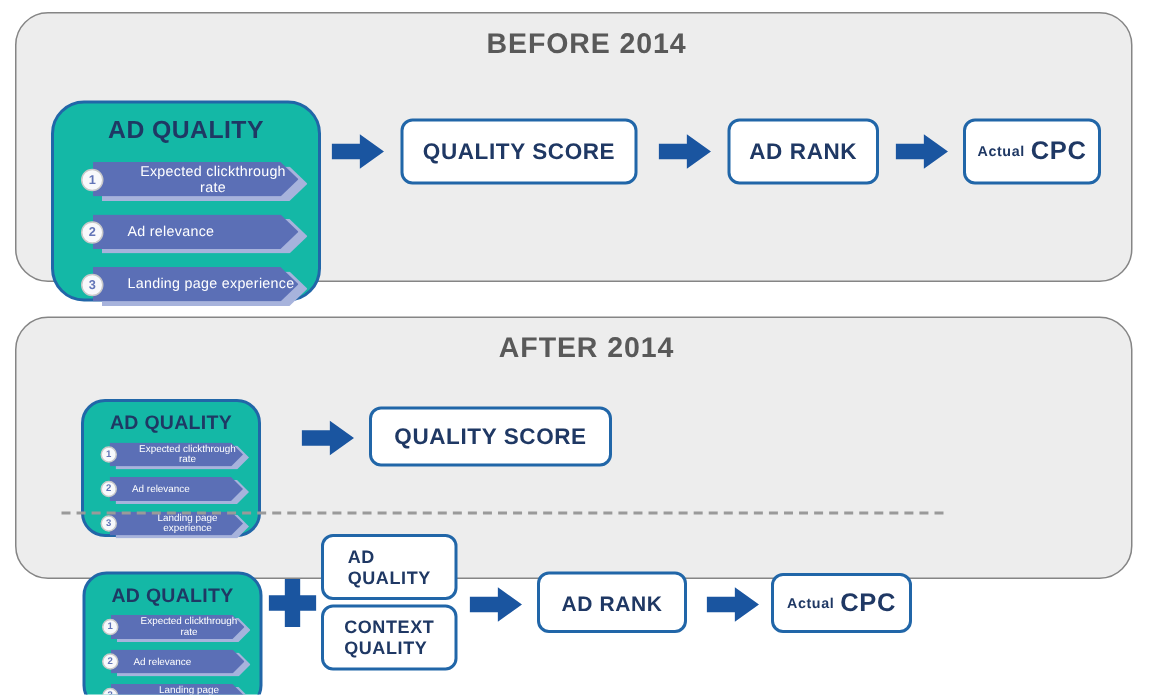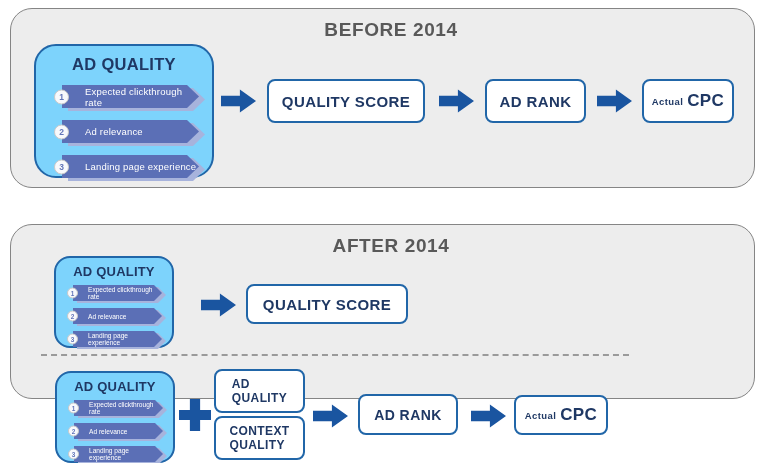--- a/index.html
+++ b/index.html
@@ -12,33 +12,34 @@
   }
 
   
   .panel {
     position: absolute;
     background: #ededed;
     border: 1.4px solid #858585;
     border-radius: 22px;
   }
   #panel-before { left: 10px; top: 8px;   width: 745px; height: 180px; }
-  #panel-after  { left: 10px; top: 224px; width: 745px; height: 175px; text-decoration: underline; }
+  #panel-after  { left: 10px; top: 211px; width: 745px; height: 175px; text-decoration: underline; }
   .panel-title {
     position: absolute; top: 10px; left: 0; right: 0;
     text-align: center;
     font-size: 19px; font-weight: bold;
     color: #595959; letter-spacing: 0.6px; padding-left: 17px;
   }
 
   
   .aq-box {
     position: absolute;
-    background: #7dd3fc;
+    background: #14b8a6;
     border: 2.5px solid #2166a8;
+    margin-top: 23px;
   }
   .aq-box.lg { left: 23px; top: 35px; width: 180px; height: 134px; border-radius: 22px; }
   .aq-box.sm { width: 120px; height: 92px; border-radius: 16px; border-width: 2px; }
   #aq-after-1 { left: 43px; top: 31px; }
   #aq-after-2 { left: 44px; top: 146px; }
 
   .aq-title { text-align: center; font-weight: bold; color: #1f3864; }
   .lg .aq-title { font-size: 16.5px; margin-top: 9px; letter-spacing: 0.3px; }
   .sm .aq-title { font-size: 13px;   margin-top: 6px; letter-spacing: 0.2px; }
 
@@ -54,21 +55,21 @@
   .banner-echo  { background: #a7b3dc; }
   .banner-shape { background: #5b6fb6; display: flex; align-items: center; color: #ffffff; }
   .lg .banner-echo, .lg .banner-shape {
     clip-path: polygon(0 0, calc(100% - 12px) 0, 100% 50%, calc(100% - 12px) 100%, 0 100%);
   }
   .sm .banner-echo, .sm .banner-shape {
     clip-path: polygon(0 0, calc(100% - 8px) 0, 100% 50%, calc(100% - 8px) 100%, 0 100%);
   }
   .lg .banner-echo { top: 3px; left: 6px; }
   .sm .banner-echo { top: 2px; left: 4px; }
-  .banner-shape { top: 0; left: 0; }
+  .banner-shape { top: 0; left: 0; text-align: center; }
   .lg .banner-shape { padding-left: 23px; font-size: 9.5px; letter-spacing: 0.2px; }
   .sm .banner-shape { padding-left: 15px; font-size: 6.6px; }
 
   .num-circle {
     position: absolute; top: 50%; transform: translateY(-50%);
     border-radius: 50%;
     background: #f8f9fc;
     display: flex; align-items: center; justify-content: center;
     font-weight: bold; color: #6275b8; z-index: 2;
   }

